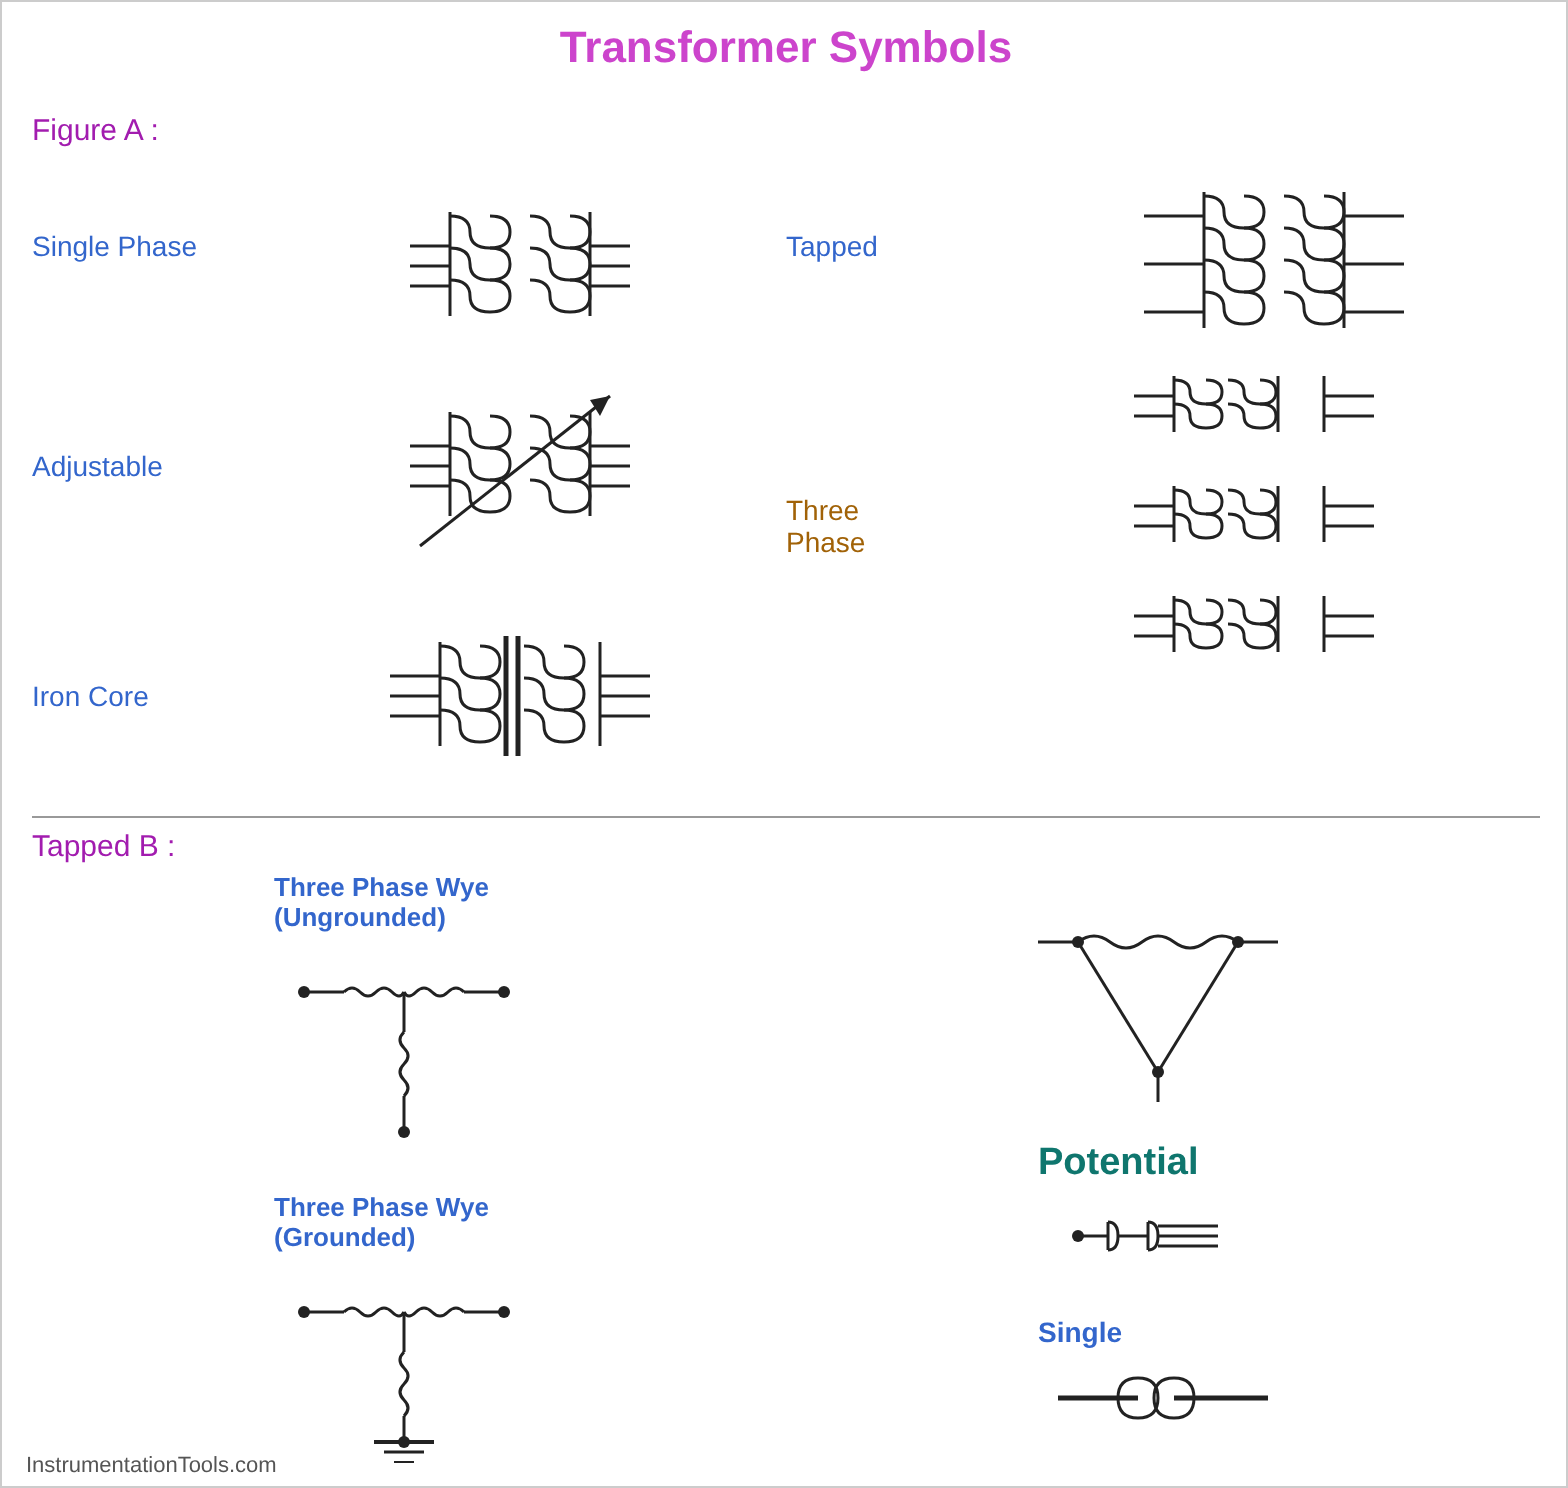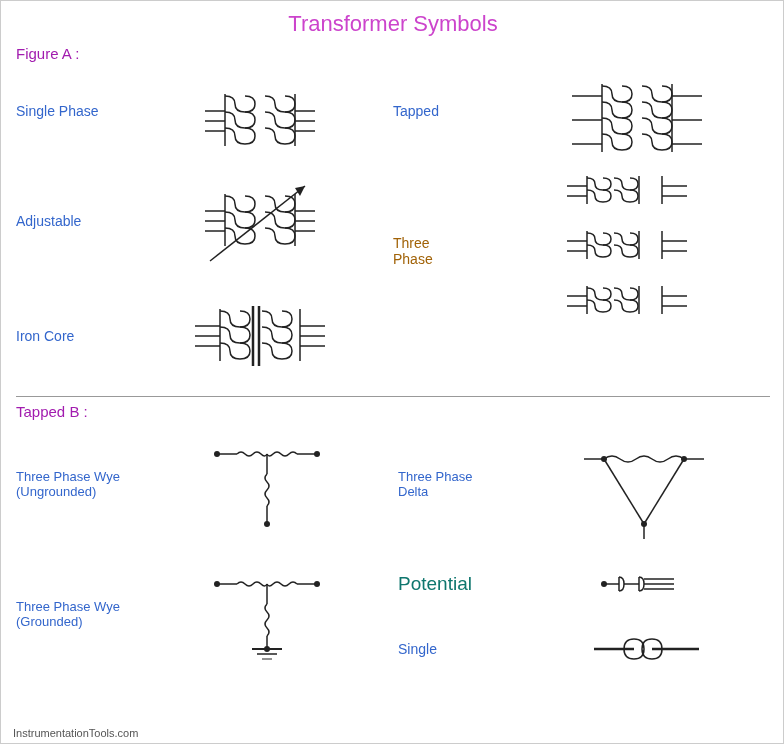--- a/index.html
+++ b/index.html
@@ -14,22 +14,22 @@
     .page {
       width: 784px;
       height: 744px;
       padding: 10px 15px;
       position: relative;
     }
     .page-title {
       text-align: center;
       color: #cc44cc;
       font-size: 22px;
-      font-weight: normal;
-      margin-bottom: 8px;
+      font-weight: bold;
+      margin-bottom: 20px;
     }
     .figure-label {
       color: #a21caf;
       font-size: 15px;
       font-weight: normal;
       margin-bottom: 4px;
     }
     .section-a {
       display: flex;
       flex-direction: row;
@@ -80,22 +80,23 @@
       gap: 10px;
     }
     .b-left, .b-right {
       flex: 1;
       display: flex;
       flex-direction: column;
       gap: 10px;
     }
     .b-sym-row {
       display: flex;
-      flex-direction: row;
+      flex-direction: column;
       align-items: center;
+      font-weight: bold;
     }
     .b-label {
       color: #3366cc;
       font-size: 14px;
       width: 130px;
       min-width: 130px;
       text-align: left;
     }
     .b-diagram {
       flex: 1;
@@ -340,21 +341,20 @@
             <circle cx="70" cy="95" r="3" fill="#222"></circle>
           </svg>
         </div>
       </div>
 
     </div>
 
     <div class="b-right">
 
       <div class="b-sym-row">
-        <div class="b-label" style="color:#3366cc;font-size:13px;">Three Phase<br>Delta</div>
         <div class="b-diagram">
           <svg width="150" height="120">
 
             <path d="M30,35 Q38,29 46,35 Q54,41 62,35 Q70,29 78,35 Q86,41 94,35 Q102,29 110,35" fill="none" stroke="#222" stroke-width="1.5"></path>
             <line x1="30" y1="35" x2="30" y2="35" stroke="#222" stroke-width="1.5"></line>
 
             <line x1="30" y1="35" x2="70" y2="100" stroke="#222" stroke-width="1.5"></line>
 
             <line x1="110" y1="35" x2="70" y2="100" stroke="#222" stroke-width="1.5"></line>
 

